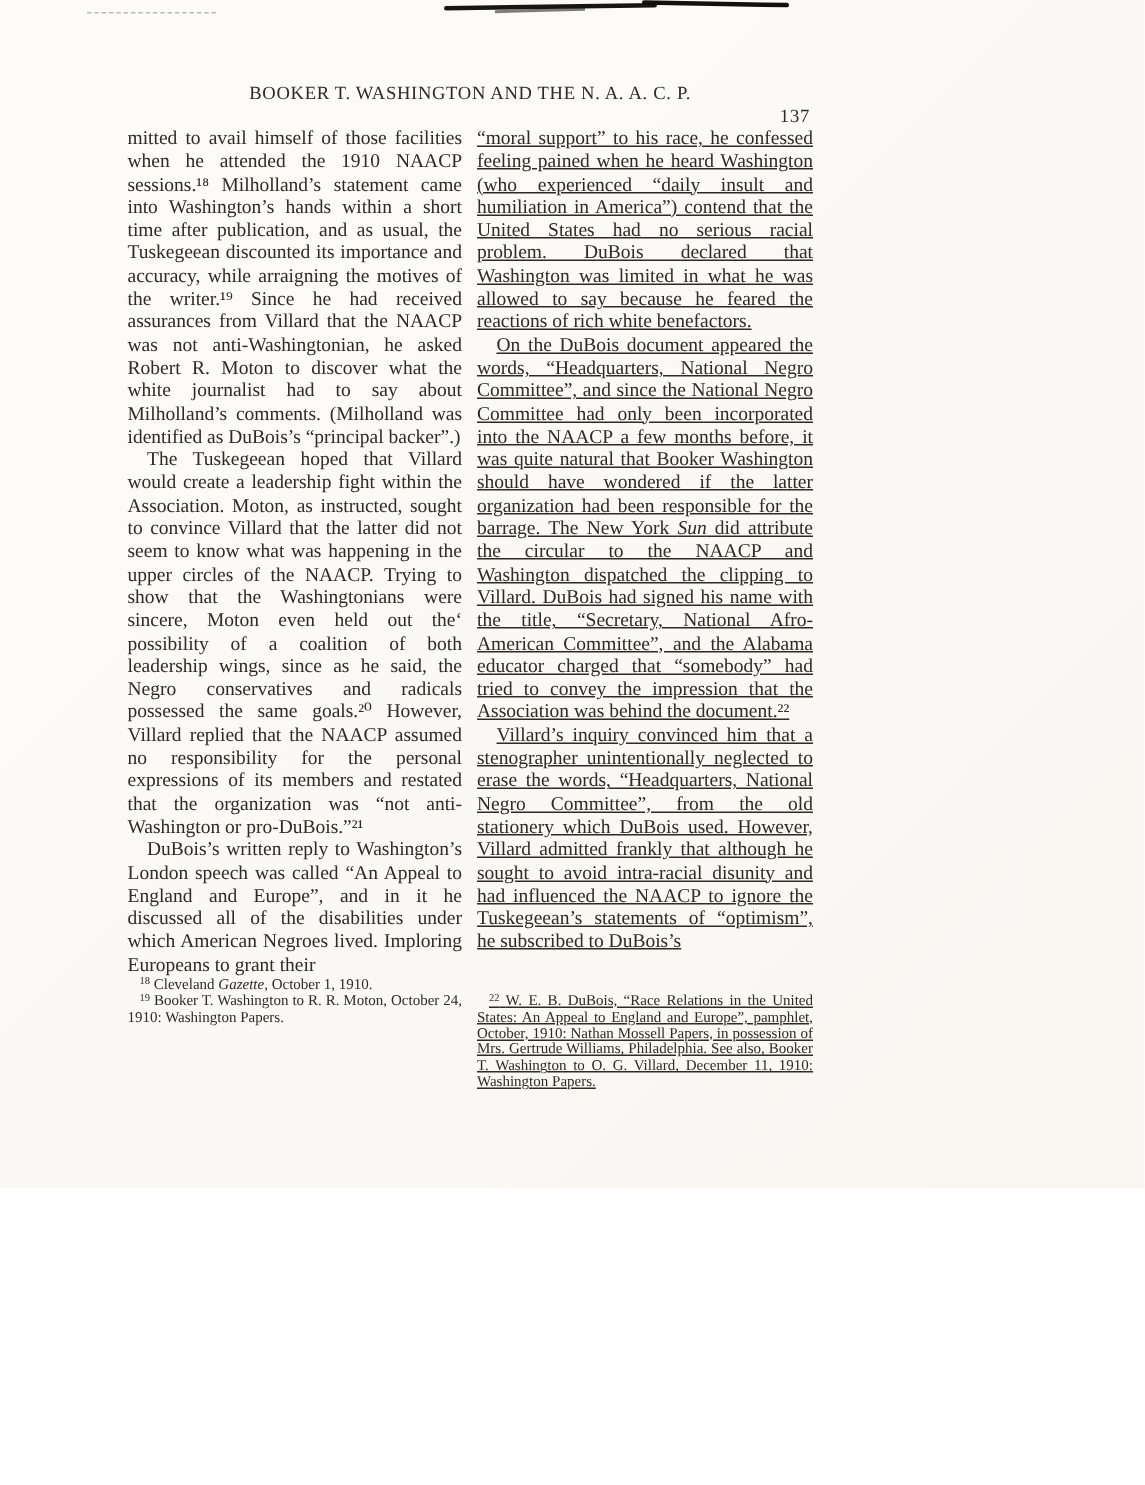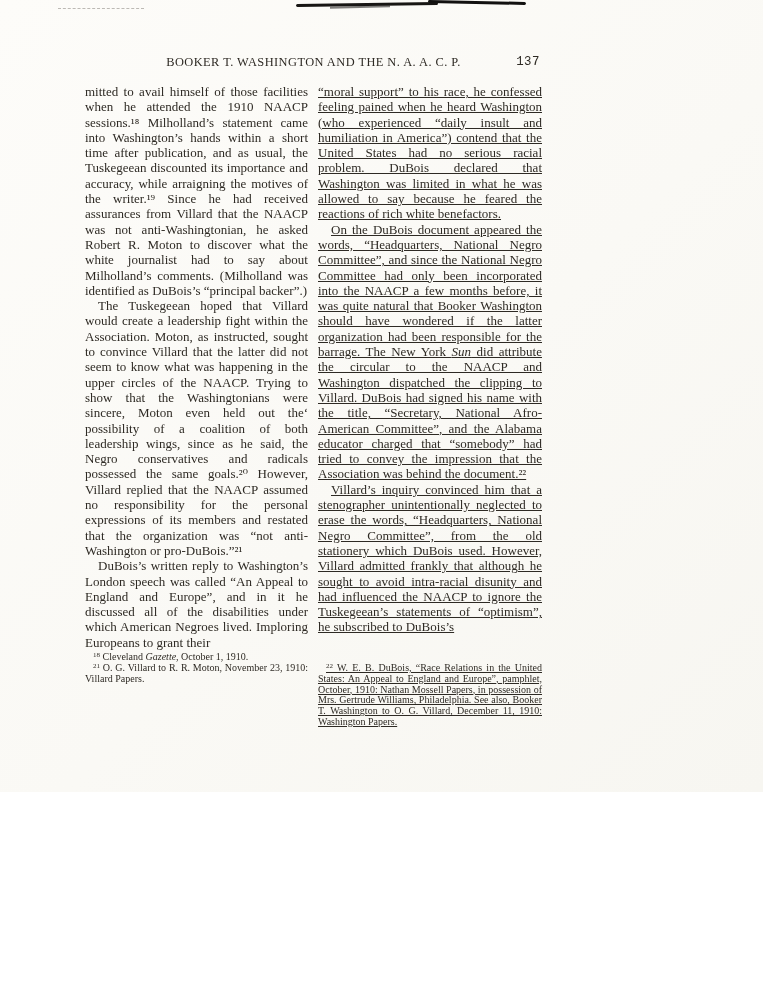--- a/index.html
+++ b/index.html
@@ -23,23 +23,22 @@
     left: 85px;
     width: 457px;
     text-align: center;
     font-size: 12.4px;
     letter-spacing: 0.45px;
     white-space: nowrap;
   }
   .page-num {
     position: absolute;
     right: 2px;
-    top: 0;
+    top: 15px;
     letter-spacing: 0.5px;
-    font-family: Liberation Mono, monospace;
   }
   
   .column {
     position: absolute;
     top: 84px;
   }
   .col-left  { left: 85px;  width: 223px; }
   .col-right { left: 318px; width: 224px; text-decoration: underline; }
   .para {
     font-size: 13px;
@@ -101,21 +100,21 @@
     <span class="page-num">137</span>
   </header>
 
   <section class="column col-left">
     <p class="para no-indent">mitted to avail himself of those facilities when he attended the 1910 NAACP sessions.¹⁸ Milholland’s statement came into Washington’s hands within a short time after publication, and as usual, the Tuskegeean discounted its importance and accuracy, while arraigning the motives of the writer.¹⁹ Since he had received assurances from Villard that the NAACP was not anti-Washingtonian, he asked Robert R. Moton to discover what the white journalist had to say about Milholland’s comments. (Milholland was identified as DuBois’s “principal backer”.)</p>
     <p class="para">The Tuskegeean hoped that Villard would create a leadership fight within the Association. Moton, as instructed, sought to convince Villard that the latter did not seem to know what was happening in the upper circles of the NAACP. Trying to show that the Washingtonians were sincere, Moton even held out the‘ possibility of a coalition of both leadership wings, since as he said, the Negro conservatives and radicals possessed the same goals.²⁰ However, Villard replied that the NAACP assumed no responsibility for the personal expressions of its members and restated that the organization was “not anti-Washington or pro-DuBois.”²¹</p>
     <p class="para">DuBois’s written reply to Washington’s London speech was called “An Appeal to England and Europe”, and in it he discussed all of the disabilities under which American Negroes lived. Imploring Europeans to grant their</p>
 
     <div class="footnotes">
       <p class="footnote"><sup>18</sup> <span>Cleveland </span><em>Gazette</em><span>, October 1, 1910.</span></p>
-      <p class="footnote"><sup>21</sup> <span>O. G. Villard to R. R. Moton, November 23, 1910: Villard Papers.</span></p>
+      <p class="footnote"><sup>19</sup> <span>Booker T. Washington to R. R. Moton, October 24, 1910: Washington Papers.</span></p>
     </div>
   </section>
 
   <section class="column col-right">
     <p class="para no-indent">“moral support” to his race, he confessed feeling pained when he heard Washington (who experienced “daily insult and humiliation in America”) contend that the United States had no serious racial problem. DuBois declared that Washington was limited in what he was allowed to say because he feared the reactions of rich white benefactors.</p>
     <p class="para"><span>On the DuBois document appeared the words, “Headquarters, National Negro Committee”, and since the National Negro Committee had only been incorporated into the NAACP a few months before, it was quite natural that Booker Washington should have wondered if the latter organization had been responsible for the barrage. The New York </span><em>Sun</em><span> did attribute the circular to the NAACP and Washington dispatched the clipping to Villard. DuBois had signed his name with the title, “Secretary, National Afro-American Committee”, and the Alabama educator charged that “somebody” had tried to convey the impression that the Association was behind the document.²²</span></p>
     <p class="para">Villard’s inquiry convinced him that a stenographer unintentionally neglected to erase the words, “Headquarters, National Negro Committee”, from the old stationery which DuBois used. However, Villard admitted frankly that although he sought to avoid intra-racial disunity and had influenced the NAACP to ignore the Tuskegeean’s statements of “optimism”, he subscribed to DuBois’s</p>
 
     <div class="footnotes">
       <p class="footnote"><sup>22</sup> <span>W. E. B. DuBois, “Race Relations in the United States: An Appeal to England and Europe”, pamphlet, October, 1910: Nathan Mossell Papers, in possession of Mrs. Gertrude Williams, Philadelphia. See also, Booker T. Washington to O. G. Villard, December 11, 1910: Washington Papers.</span></p>

